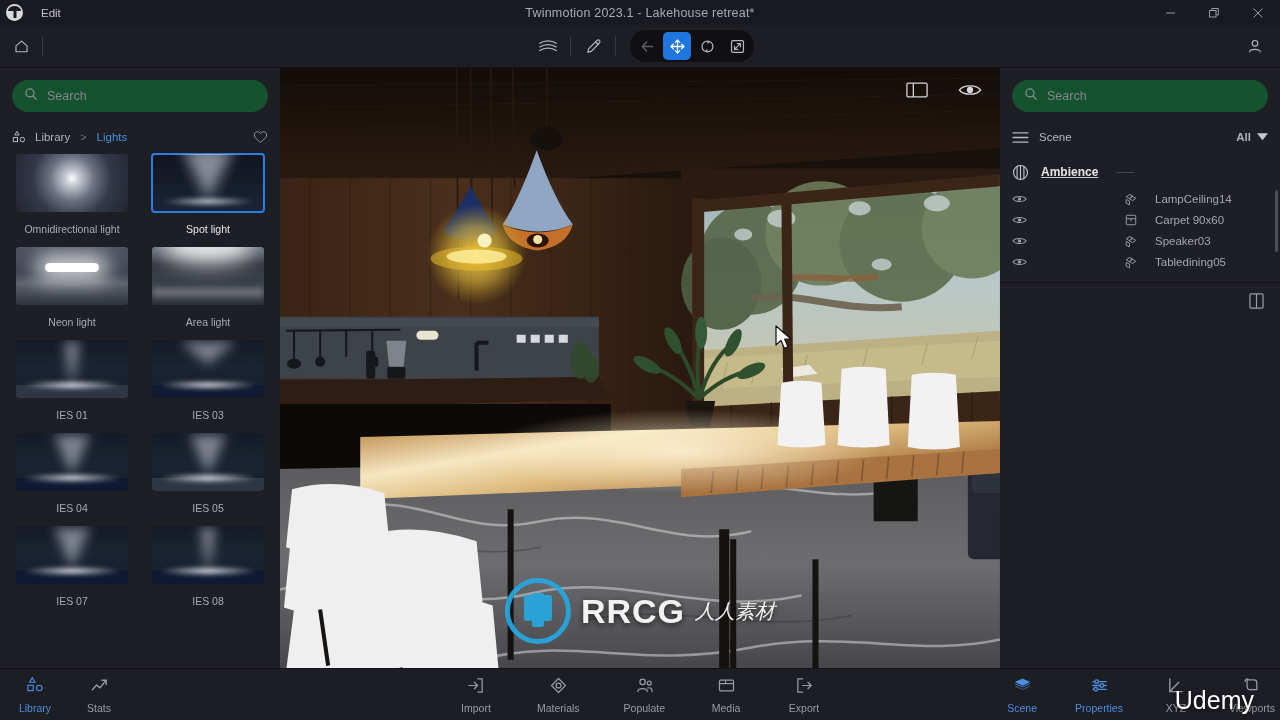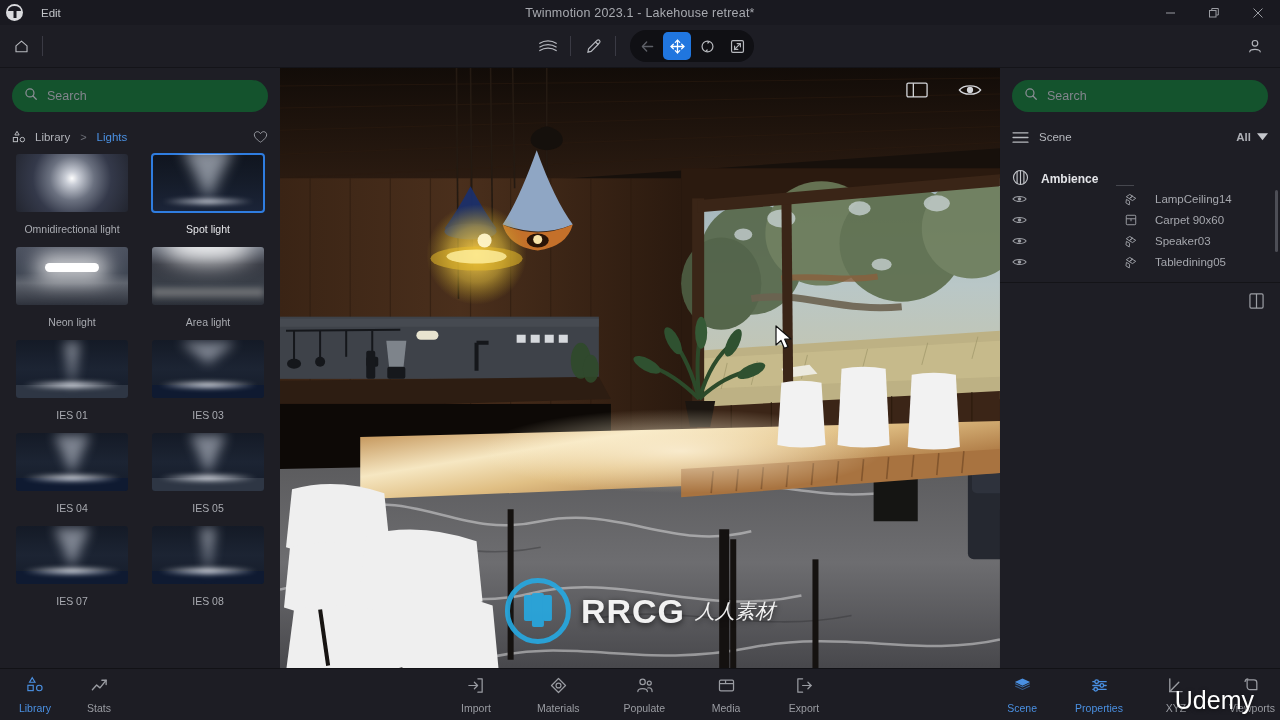--- a/index.html
+++ b/index.html
@@ -224,21 +224,21 @@
     width: 280px; flex: 0 0 280px; background: #1e1e25; display: flex; flex-direction: column;
     min-height: 0;
   }
   .scene-header {
     display: flex; align-items: center; height: 26px; padding: 0 12px; gap: 10px;
   }
   .scene-title { font-size: 11.5px; color: #b6b8be; }
   .scene-all { margin-left: auto; display: flex; align-items: center; gap: 6px; }
   .scene-all-label { font-size: 11.5px; color: #aeb0b6; font-weight: bold; }
   .ambience-row {
-    display: flex; align-items: flex-end; height: 28px; padding: 0 12px; gap: 12px; margin-top: 8px;
+    display: flex; align-items: center; height: 28px; padding: 0 12px; gap: 12px; margin-top: 8px; text-decoration: underline;
   }
   .ambience-label { font-size: 12px; color: #e3e4e8; font-weight: bold; }
   .ambience-line { flex: 1; height: 1px; background: #46474e; margin-left: 6px; max-width: 18px; }
   .scene-list { flex: 0 0 auto; padding-top: 2px; position: relative; }
   .scene-row {
     display: flex; align-items: center; height: 21px; padding: 0 12px; gap: 8px;
   }
   .eye { width: 22px; display: flex; align-items: center; color: #9b9da3; flex: 0 0 22px; }
   .sr-indent { width: 74px; flex: 0 0 74px; }
   .sr-icon { width: 18px; display: flex; align-items: center; color: #9b9da3; flex: 0 0 18px; }

